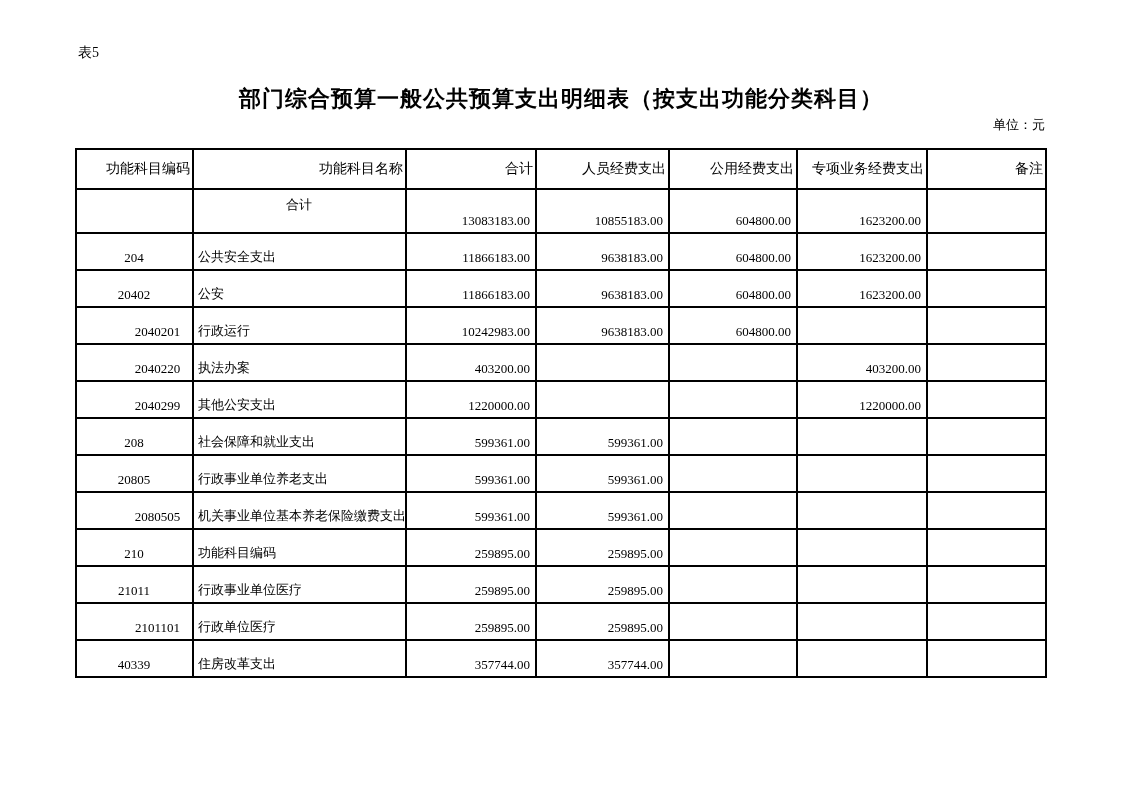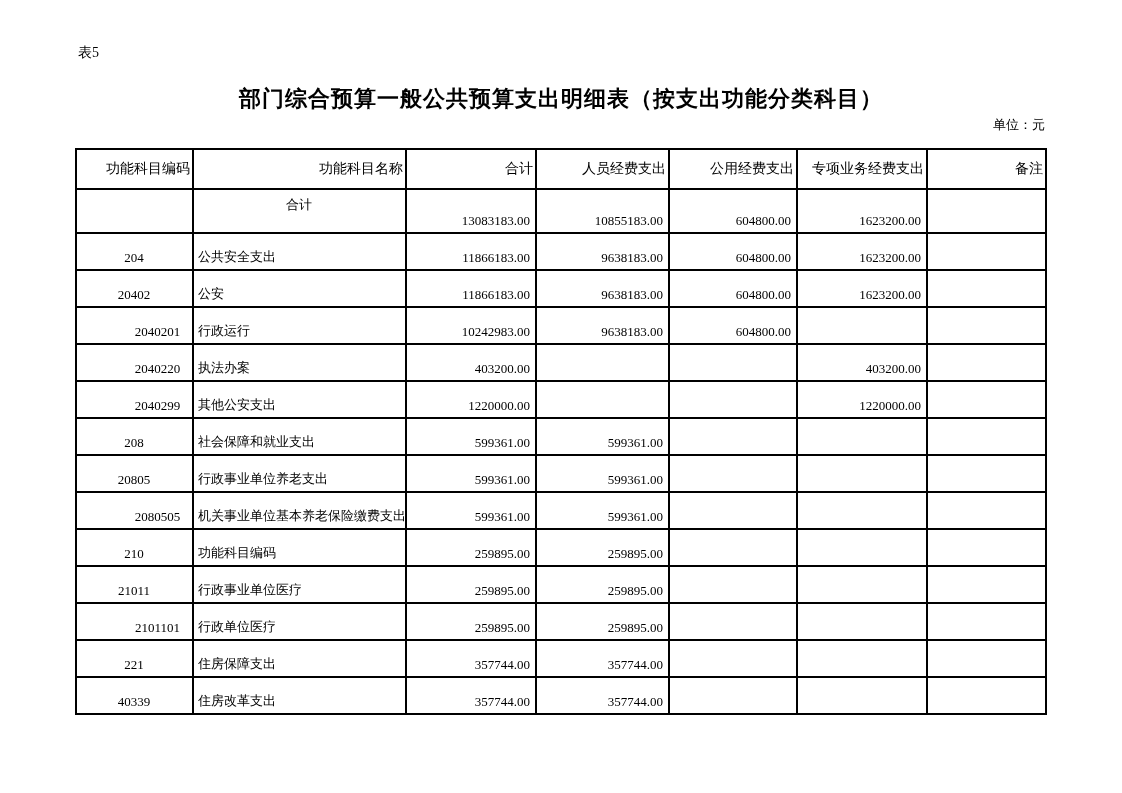--- a/index.html
+++ b/index.html
@@ -210,29 +210,20 @@
         <tr>
           <td class="code lvl3">2101101</td>
           <td class="name">行政单位医疗</td>
           <td class="num">259895.00</td>
           <td class="num">259895.00</td>
           <td class="num"></td>
           <td class="num"></td>
           <td class="remark"></td>
         </tr>
         <tr>
-          <td class="code lvl1">221</td>
-          <td class="name">住房保障支出</td>
-          <td class="num">357744.00</td>
-          <td class="num">357744.00</td>
-          <td class="num"></td>
-          <td class="num"></td>
-          <td class="remark"></td>
-        </tr>
-        <tr>
           <td class="code lvl2">40339</td>
           <td class="name">住房改革支出</td>
           <td class="num">357744.00</td>
           <td class="num">357744.00</td>
           <td class="num"></td>
           <td class="num"></td>
           <td class="remark"></td>
         </tr>
       </tbody>
   </table>

